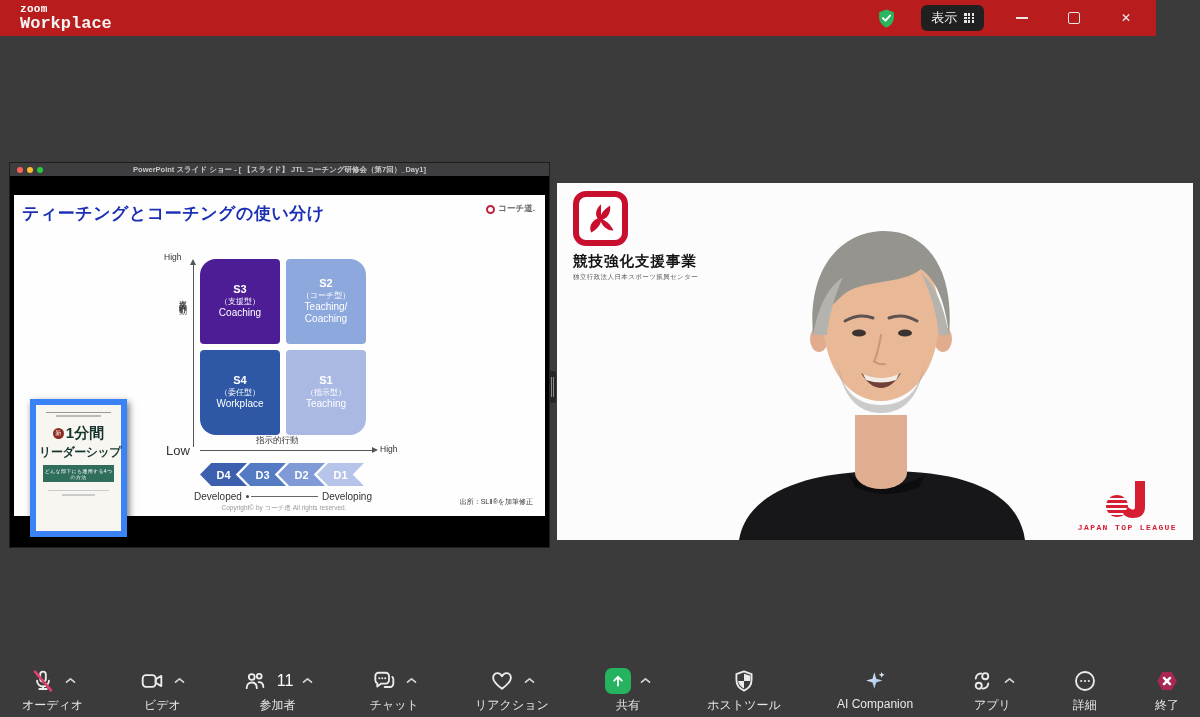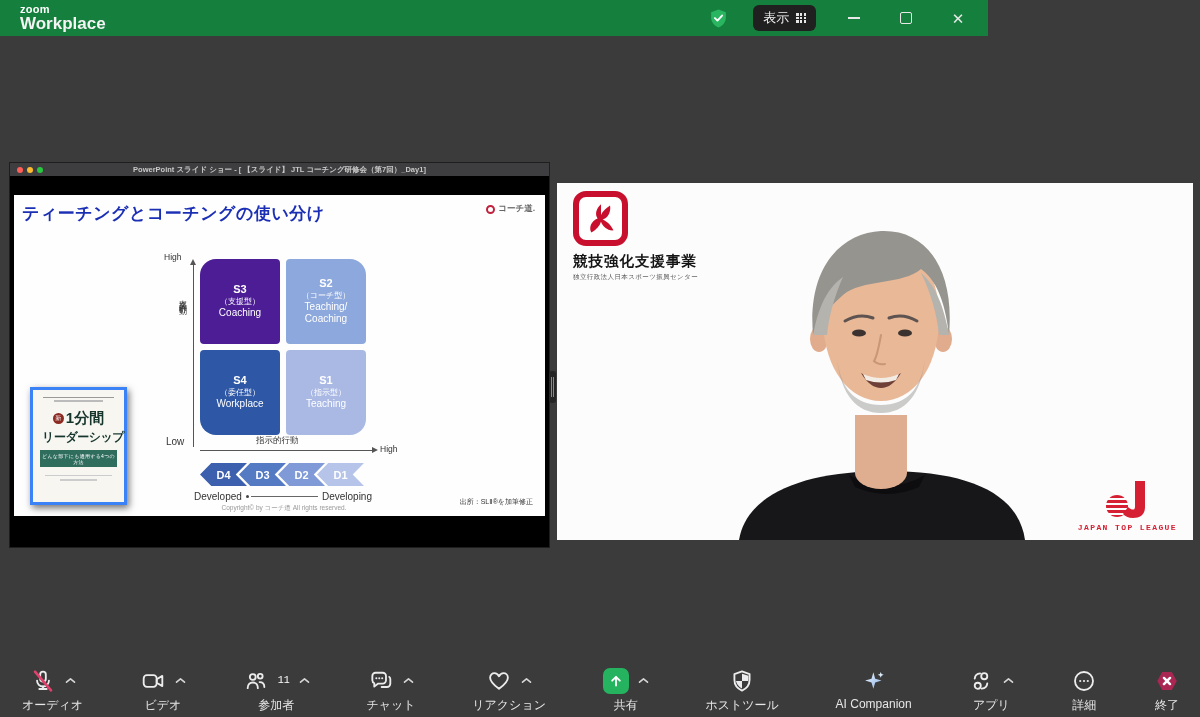--- a/index.html
+++ b/index.html
@@ -3,21 +3,21 @@
 <meta charset="utf-8">
 <style>
   html,body{margin:0;padding:0;}
   body{
     width:1200px;height:717px;position:relative;overflow:hidden;
     background:#3b3b3b;
     font-family:"Liberation Sans","DejaVu Sans",sans-serif;
     -webkit-font-smoothing:antialiased;
   }
   
-  .topbar{position:absolute;left:0;top:0;width:988px;height:36px;background:#15803d;display:flex;align-items:center;}
+  .topbar{position:absolute;left:0;top:0;width:1156px;height:36px;background:#b91c1c;display:flex;align-items:center;font-family:Liberation Mono, monospace;}
   .brand{margin-left:20px;display:flex;flex-direction:column;justify-content:center;}
   .brand-zoom{font-size:11px;font-weight:bold;color:#fff;line-height:1.1;letter-spacing:.3px;}
   .brand-wp{font-size:17px;font-weight:bold;color:#f4f4f4;line-height:1.05;}
   .top-right{margin-left:auto;display:flex;align-items:center;gap:24px;margin-right:16px;}
   .sec-shield{display:flex;align-items:center;}
   .view-pill{display:flex;align-items:center;gap:7px;background:#202020;border-radius:6px;padding:4px 10px;color:#f0f0f0;font-size:13px;cursor:pointer;}
   .grid-ic{display:grid;grid-template-columns:repeat(3,2.5px);grid-template-rows:repeat(3,2.5px);gap:1.2px;}
   .grid-ic i{background:#e6e6e6;display:block;}
   .wc{width:28px;text-align:center;color:#e8e8e8;cursor:pointer;display:flex;align-items:center;justify-content:center;height:24px;}
   .wc-bar{width:12px;height:1.6px;background:#e8e8e8;display:block;}
@@ -43,39 +43,39 @@
   .q-code{font-size:11px;font-weight:bold;}
   .q-type{font-size:8px;}
   .q-style{font-size:10px;}
   .c-tl{border-radius:16px 4px 4px 4px;}
   .c-tr{border-radius:4px 16px 4px 4px;}
   .c-bl{border-radius:4px 4px 4px 16px;}
   .c-br{border-radius:4px 4px 16px 4px;}
   .y-line{left:179px;top:70px;width:1px;height:182px;background:#555;}
   .arr-up{left:176px;top:64px;width:0;height:0;border-left:3.5px solid transparent;border-right:3.5px solid transparent;border-bottom:6px solid #555;}
   .y-high{left:150px;top:57px;font-size:8.5px;color:#333;}
-  .y-low{left:152px;top:241px;font-size:10px;color:#333;}
+  .y-low{left:152px;top:248px;font-size:13px;color:#333;}
   .y-label{left:162px;top:98px;writing-mode:vertical-rl;font-size:8px;color:#333;letter-spacing:2px;}
   .x-line{left:186px;top:255px;width:172px;height:1px;background:#555;}
   .arr-right{left:358px;top:252px;width:0;height:0;border-top:3.5px solid transparent;border-bottom:3.5px solid transparent;border-left:6px solid #555;}
   .x-label{left:238px;top:240px;font-size:8.5px;font-weight:normal;color:#333;background:#fefefe;padding:0 4px;}
   .x-high{left:366px;top:249px;font-size:8.5px;color:#333;}
   
   .dband{left:186px;top:268px;display:flex;height:23px;}
   .chev{position:static;width:47px;margin-left:-8px;display:flex;align-items:center;justify-content:center;color:#fff;font-weight:bold;font-size:11px;
     clip-path:polygon(0% 50%,24% 0%,100% 0%,76% 50%,100% 100%,24% 100%);}
   .chev:first-child{margin-left:0;}
   .dev-row{left:180px;top:296px;width:178px;display:flex;align-items:center;gap:4px;font-size:10px;color:#333;}
   .dev-row span{position:static;}
   .dev-line{position:static;flex:1;height:1px;background:#666;}
   .dev-dot{position:static;width:3px;height:3px;border-radius:50%;background:#444;margin-right:-2px;}
   .copyright{left:148px;top:309px;width:244px;text-align:center;font-size:6.5px;color:#999;}
   .source{right:12px;top:302px;font-size:7px;color:#333;}
   
-  .book{left:16px;top:192px;width:97px;height:118px;background:#f7f6f1;border:3px solid #3b82f6;box-shadow:2px 3px 7px rgba(0,0,0,.55);box-sizing:border-box;}
+  .book{left:16px;top:204px;width:97px;height:138px;background:#f7f6f1;border:6px solid #3b82f6;box-shadow:2px 3px 7px rgba(0,0,0,.55);box-sizing:border-box;}
   .book *{position:static;}
   .book-lines{margin:7px 10px 3px;height:8px;border-top:1px solid #999;position:relative;}
   .book-lines:after{content:"";display:block;width:70%;height:2px;background:#bbb;margin:2px auto 0;}
   .book-title-row{display:flex;align-items:center;justify-content:center;gap:2px;margin-top:1px;}
   .book-badge{width:11px;height:11px;border-radius:50%;background:#8c2a22;color:#fff;font-size:6px;line-height:11px;text-align:center;display:inline-block;}
   .book-t1{font-size:15px;font-weight:bold;color:#14342c;}
   .book-t2{font-size:12px;font-weight:bold;color:#14342c;text-align:right;margin-top:1px;letter-spacing:-.5px;}
   .book-band{margin:4px 7px 0;background:#2f6d5d;color:#fff;font-size:5px;text-align:center;padding:2.5px 1px;letter-spacing:.3px;}
   .book-authors{margin:8px 12px 0;height:10px;border-top:1px solid #ccc;}
   .book-authors:after{content:"";display:block;width:55%;height:2px;background:#ccc;margin:3px auto 0;}
@@ -90,21 +90,21 @@
   .org-sub{font-size:6.5px;color:#555;margin-top:2px;letter-spacing:.4px;}
   .person-svg{position:absolute;left:0;top:0;}
   .league{position:absolute;right:16px;bottom:8px;text-align:center;z-index:3;}
   .league-text{font-size:8px;font-weight:bold;color:#d61f33;letter-spacing:1.4px;margin-top:-2px;font-family:Liberation Mono, monospace;}
   
   .toolbar{position:absolute;left:0;right:0;bottom:0;height:57px;background:#3b3b3b;display:flex;justify-content:space-between;align-items:flex-start;padding:6px 20px 0 22px;box-sizing:border-box;}
   .tb-item{display:flex;flex-direction:column;align-items:center;cursor:pointer;}
   .tb-iconrow{height:29px;display:flex;align-items:center;gap:9px;}
   .tb-icon{display:flex;align-items:center;}
   .tb-icon svg{display:block;}
-  .badge{font-size:10px;color:#fff;font-family:Liberation Mono, monospace;}
+  .badge{font-size:16px;color:#fff;}
   .chev-up{display:flex;align-items:center;}
   .tb-label{font-size:12px;color:#e6e6e6;margin-top:2px;white-space:nowrap;}
   .share-box{width:26px;height:26px;background:#26b35f;border-radius:7px;display:flex;align-items:center;justify-content:center;}
 </style>
 </head>
 <body>
 
 <div class="topbar">
   <div class="brand">
     <span class="brand-zoom">zoom</span>

